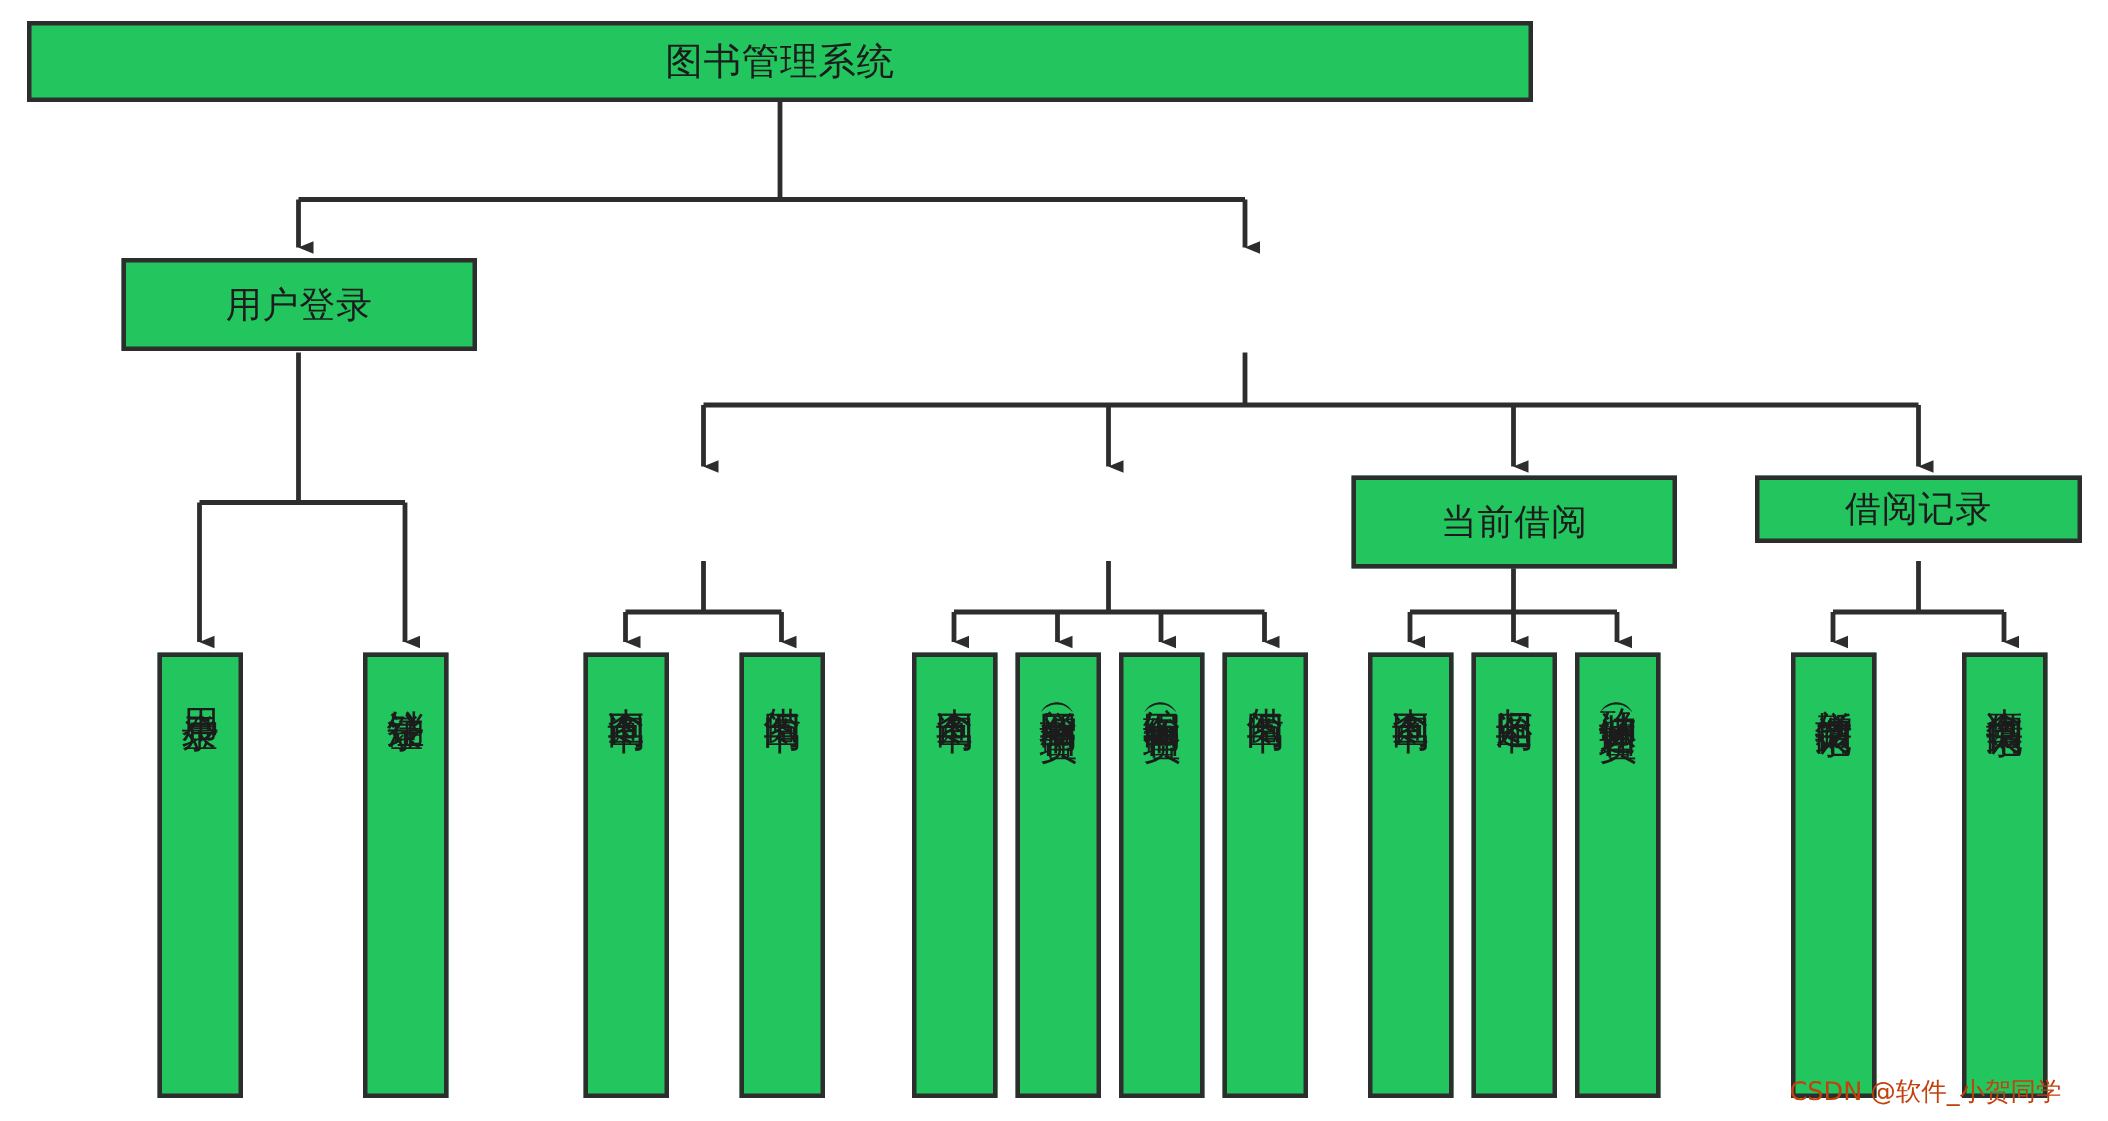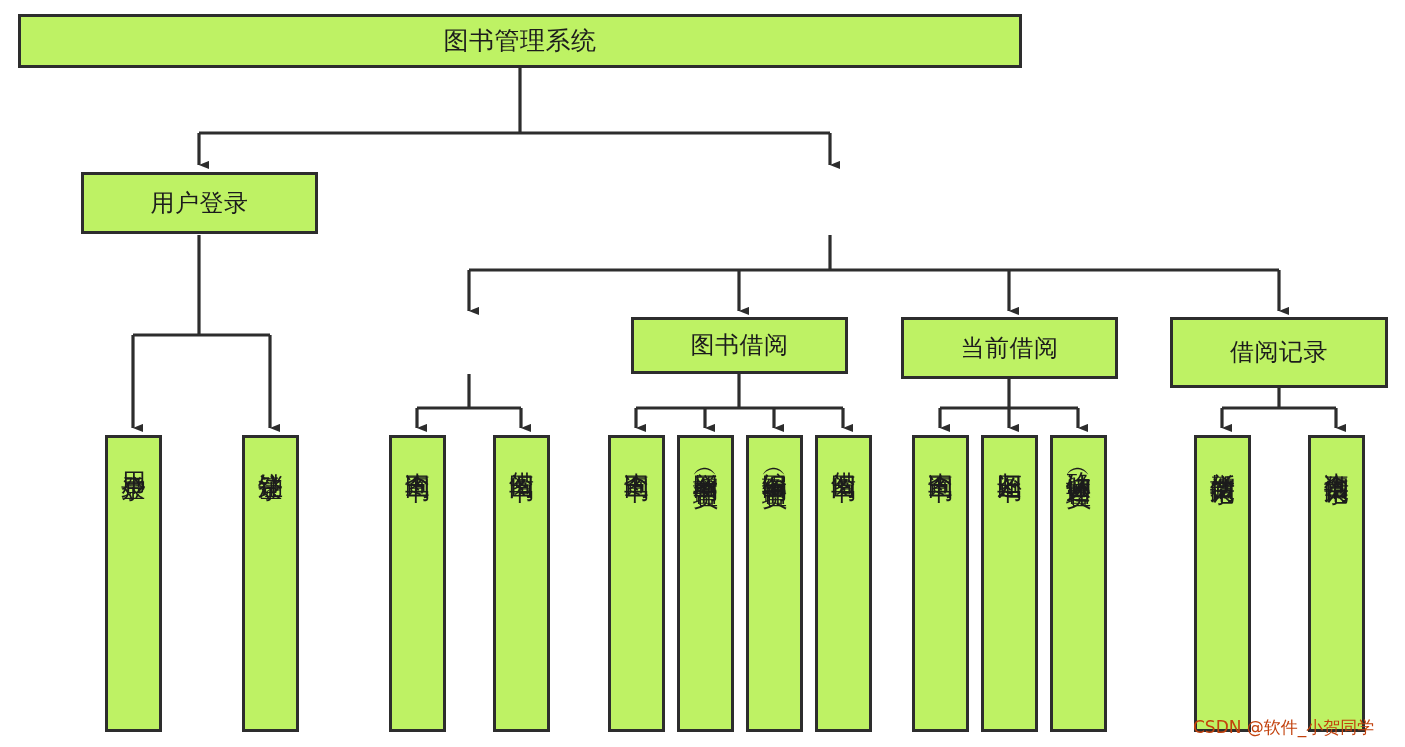--- a/index.html
+++ b/index.html
@@ -22,21 +22,21 @@
     position: absolute;
     left: 0;
     top: 0;
     width: 1405px;
     height: 747px;
     pointer-events: none;
   }
   .node {
     position: absolute;
     box-sizing: border-box;
-    background: #bef264;
+    background: #22c55e;
     border: 3px solid #2d2d2d;
     display: flex;
     align-items: center;
     justify-content: center;
     color: #1c1c1c;
     z-index: 2;
   }
   .node-label {
     display: block;
     text-align: center;
@@ -131,27 +131,24 @@
   </svg>
 
   <div class="node h root" style="left:18px; top:14px; width:1004px; height:54px;">
     <span class="node-label">图书管理系统</span>
   </div>
 
   <div class="node h" style="left:81px; top:172px; width:237px; height:62px;">
     <span class="node-label">用户登录</span>
   </div>
 
-  <div class="node h" style="left:631px; top:317px; width:217px; height:57px;">
-    <span class="node-label">图书借阅</span>
-  </div>
   <div class="node h" style="left:901px; top:317px; width:217px; height:62px;">
     <span class="node-label">当前借阅</span>
   </div>
-  <div class="node h" style="left:1170px; top:317px; width:218px; height:71px;">
+  <div class="node h" style="left:1170px; top:317px; width:218px; height:45px;">
     <span class="node-label">借阅记录</span>
   </div>
 
   <div class="node v" style="left:105px; top:435px; width:57px; height:297px;">
     <span class="node-label">用户登录</span>
   </div>
   <div class="node v" style="left:242px; top:435px; width:57px; height:297px;">
     <span class="node-label">注销登录</span>
   </div>
 

